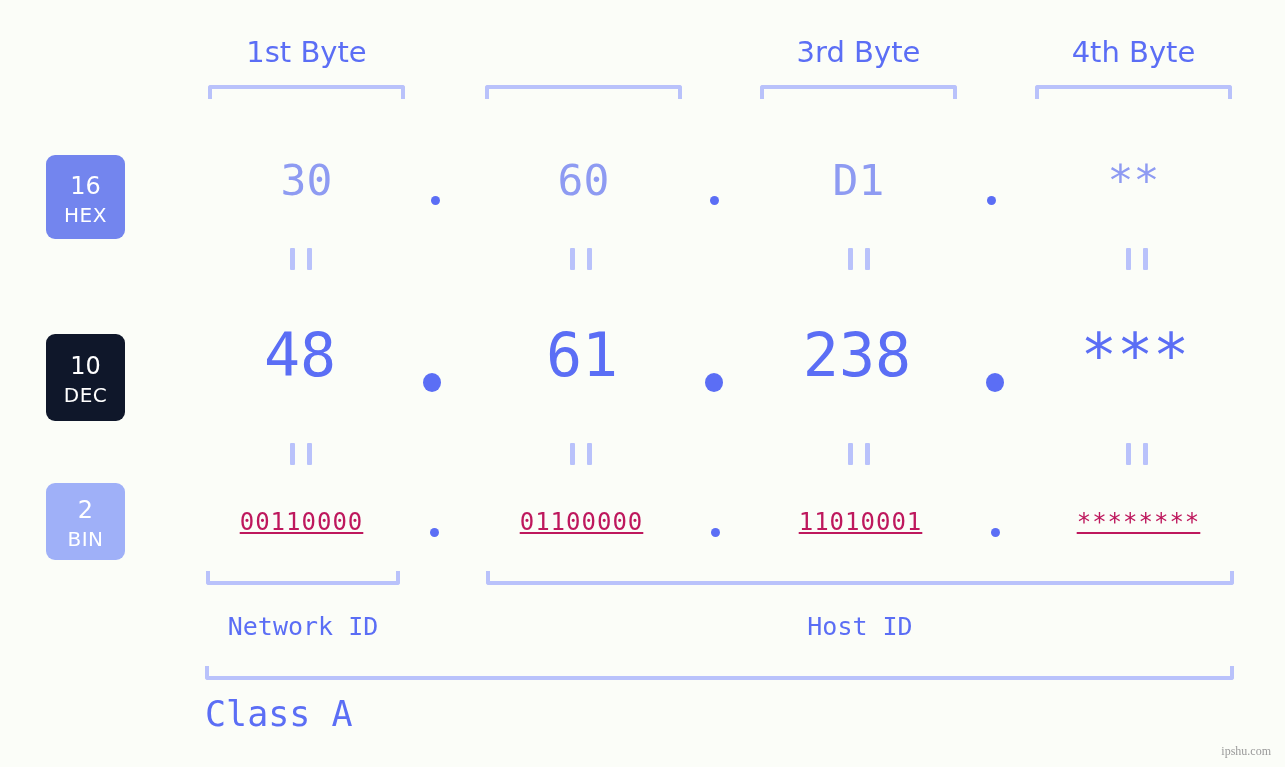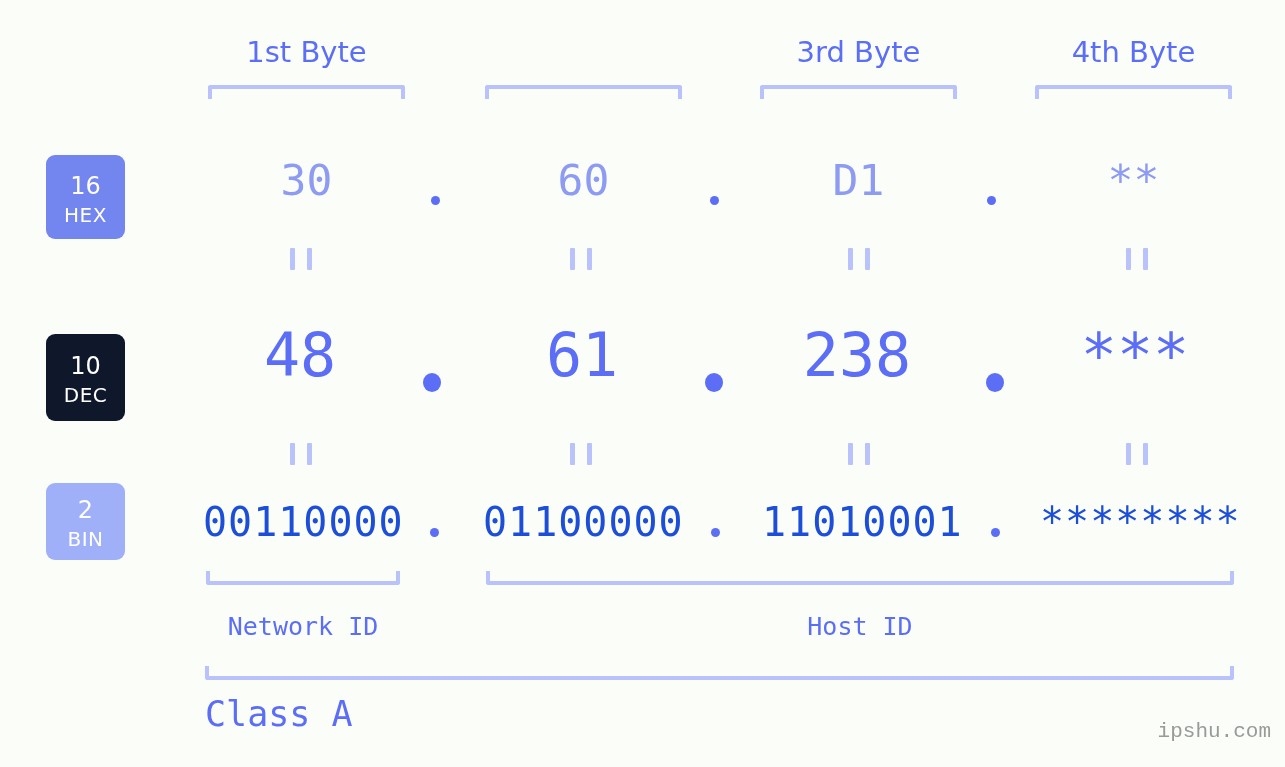--- a/index.html
+++ b/index.html
@@ -100,26 +100,27 @@
   }
   .row-dec .val {
     font-size: 60px;
     color: #5b6ef5;
     line-height: 110px;
     height: 110px;
     top: 300px;
     font-weight: 400;
   }
   .row-bin .val {
-    font-size: 40px;
-    color: #1d4ed8;
+    font-size: 24px;
+    color: #be185d;
     line-height: 56px;
     height: 56px;
     top: 494px;
     letter-spacing: 1px;
+    text-decoration: underline;
   }
 
   
   .dot {
     position: absolute;
     border-radius: 50%;
     background: #5b6ef5;
   }
   .dot-hex { width: 9px; height: 9px; top: 196px; }
   .dot-dec { width: 18px; height: 19px; top: 373px; }
@@ -162,23 +163,23 @@
     font-size: 35px;
     line-height: 40px;
     color: #5b6ef5;
     white-space: nowrap;
   }
 
   
   .watermark {
     position: absolute;
     right: 14px;
-    bottom: 24px;
-    font-family: Liberation Mono, monospace;
-    font-size: 21px;
+    bottom: 8px;
+    font-family: Liberation Serif, serif;
+    font-size: 12px;
     color: #9a9a9a;
     letter-spacing: 0px;
   }
 </style>
 </head>
 <body>
 
 <div id="stage">
 
   <div class="byte-label" style="left:208px;width:197px;">1st Byte</div>

